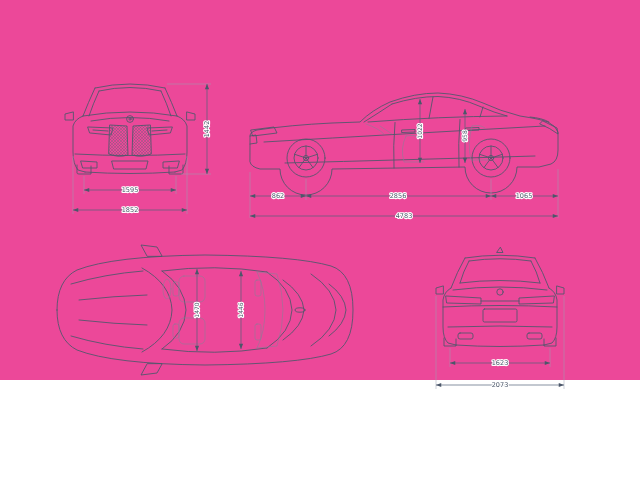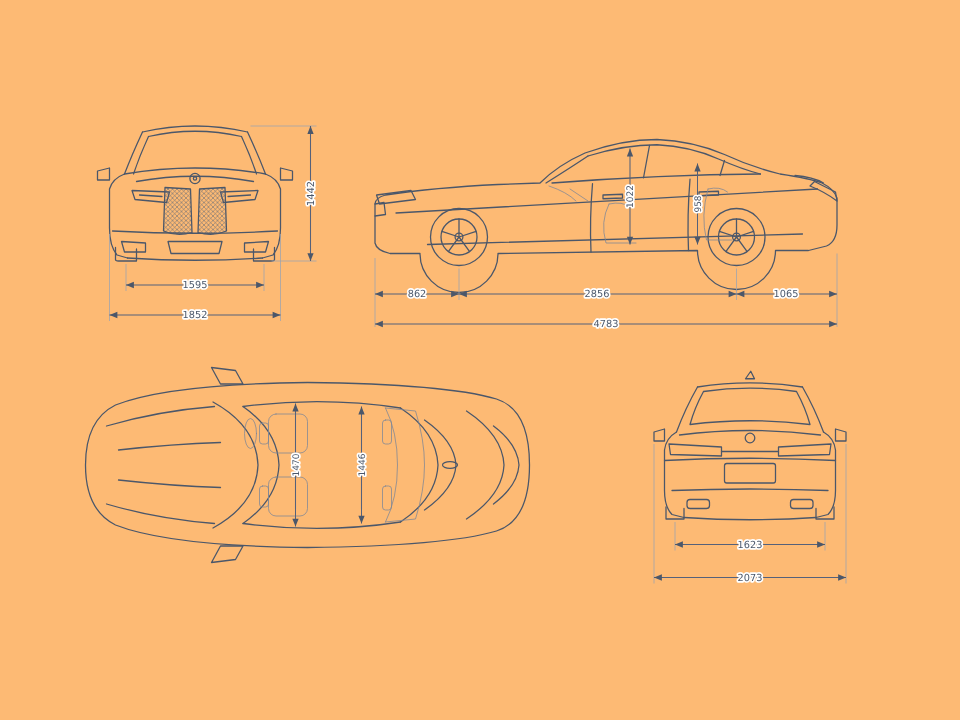--- a/index.html
+++ b/index.html
@@ -1,18 +1,18 @@
 <!DOCTYPE html>
 <html><head>
 <meta charset="utf-8">
 <style>
   *{margin:0;padding:0;box-sizing:border-box}
   html,body{width:640px;height:480px;background:#ffffff;overflow:hidden;
     font-family:"DejaVu Sans",sans-serif}
-  .canvas{position:relative;width:640px;height:480px;background:#fdba74}
+  .canvas{position:relative;width:640px;height:380px;background:#ec4899}
   .view{position:absolute}
   .view-front{left:55px;top:66px}
   .view-side{left:240px;top:66px}
   .view-top{left:45px;top:238px}
   .view-rear{left:420px;top:243px}
   text.lbl{font-family:"DejaVu Sans",sans-serif;font-size:6.5px;fill:#4b576a;
     text-anchor:middle;stroke:#ffffff;stroke-width:2.2px;paint-order:stroke;
     stroke-linejoin:round}
   text.lbl-s{font-size:6px}
   line.ext{stroke:#9aa3b1;stroke-width:0.5}

